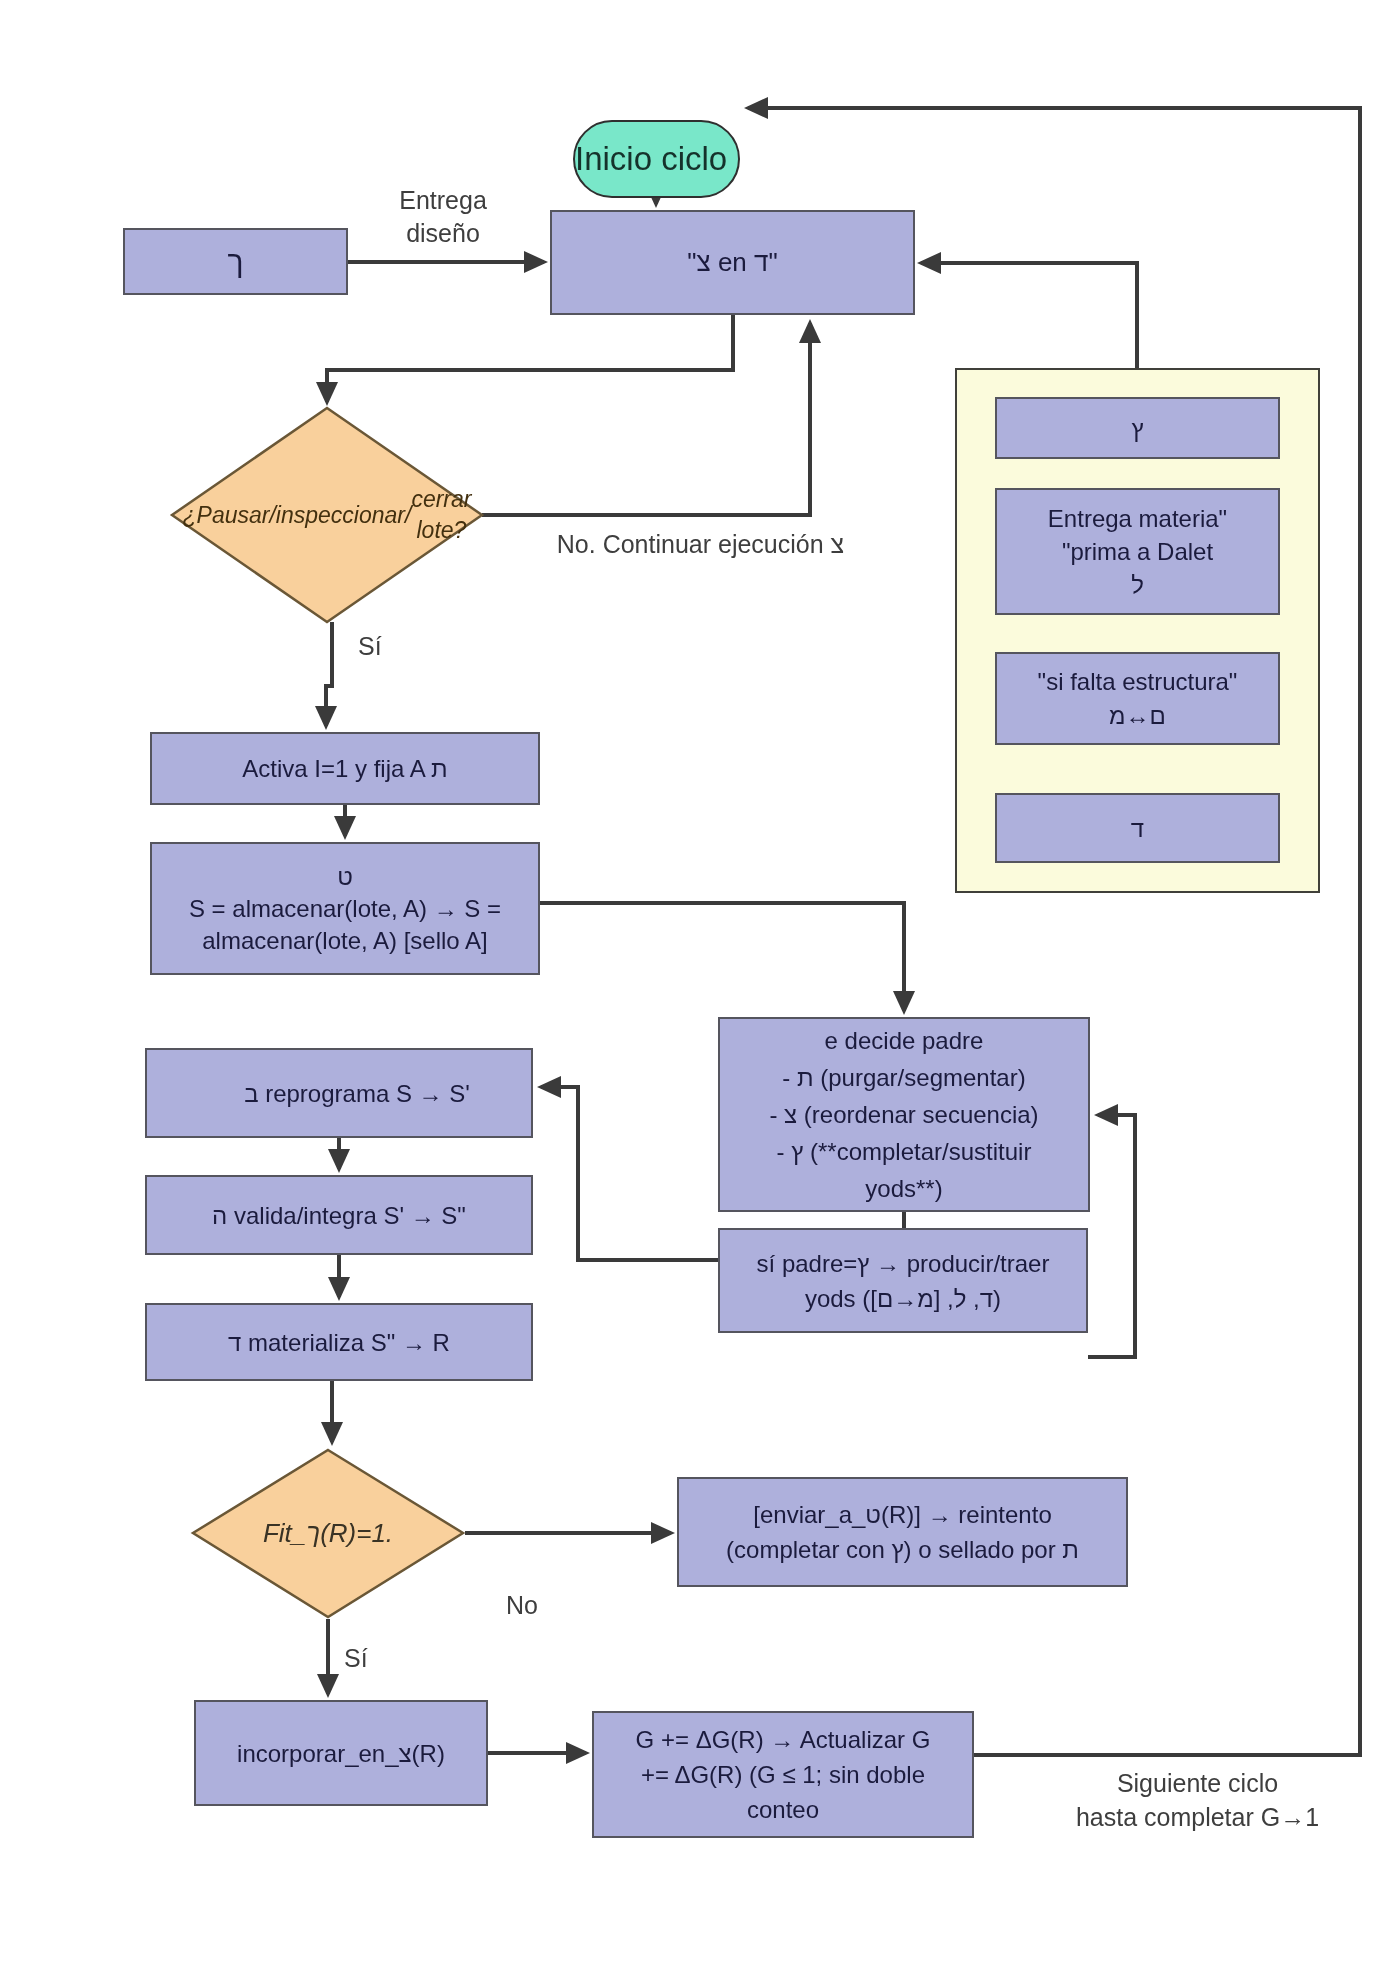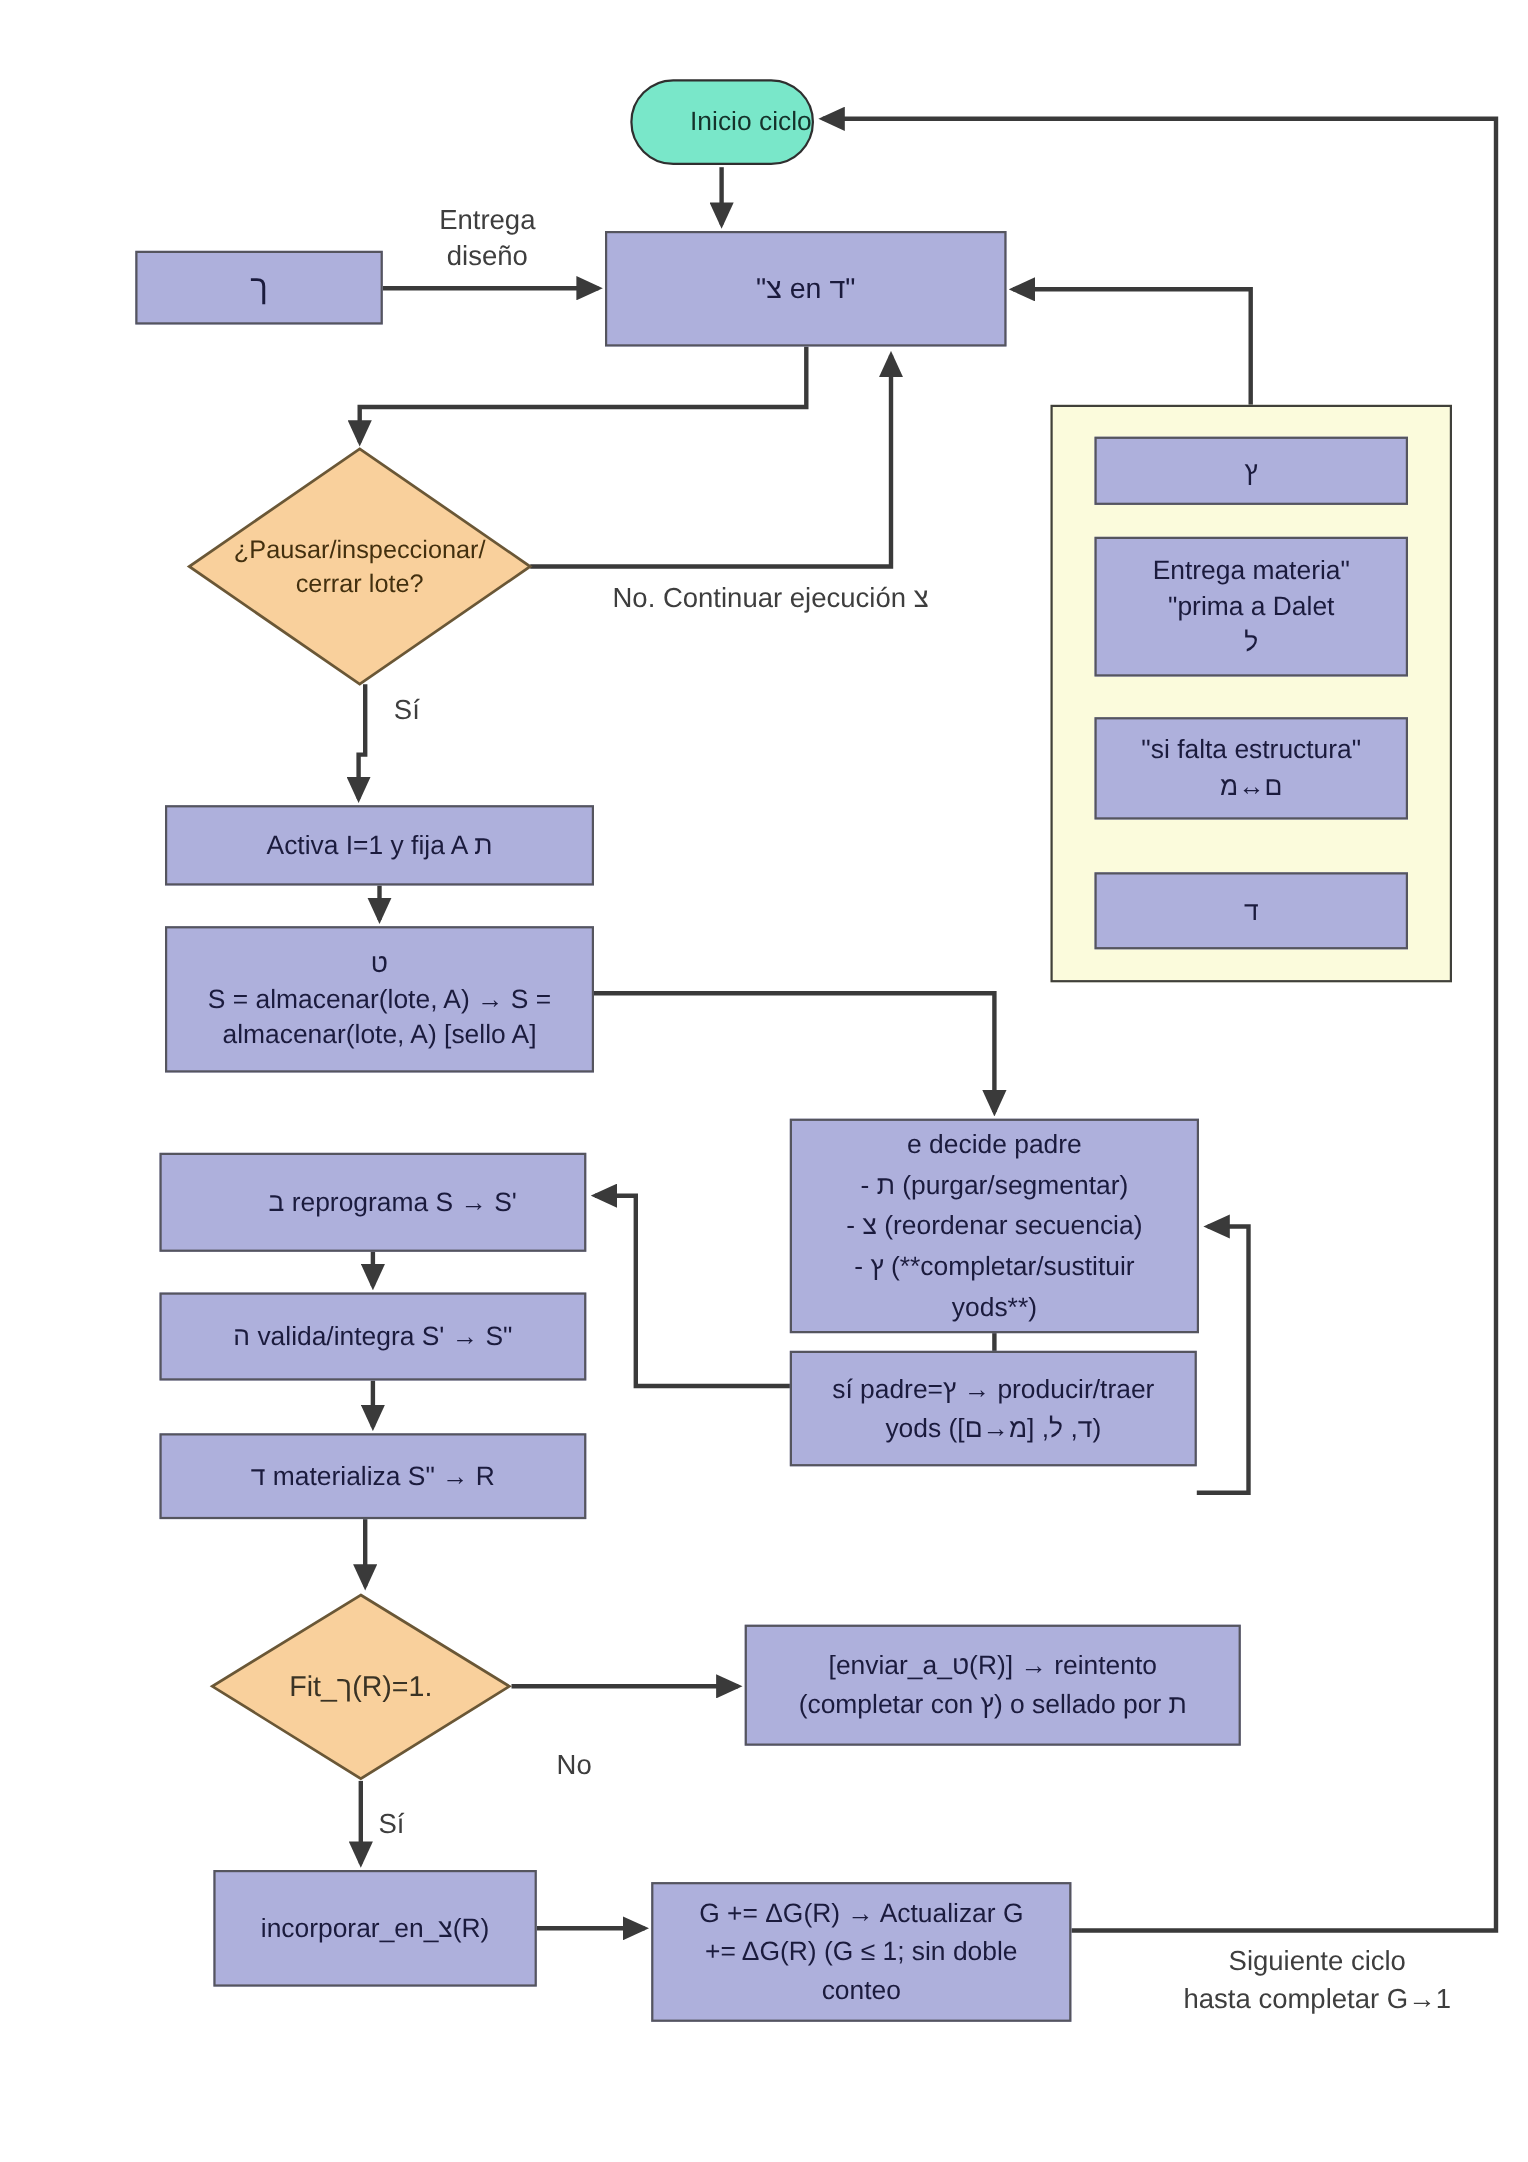--- a/index.html
+++ b/index.html
@@ -22,35 +22,36 @@
     position:absolute;z-index:2;box-sizing:border-box;
     background:var(--node-fill);border:2px solid var(--node-border);
     color:var(--node-text);display:flex;flex-direction:column;
     align-items:center;justify-content:center;text-align:center;
     font-size:24px;line-height:33px;
   }
   .term{
     position:absolute;z-index:2;box-sizing:border-box;
     background:var(--start-fill);border:2px solid var(--start-border);
     border-radius:40px;color:#15322b;display:flex;align-items:center;
-    justify-content:flex-end;font-size:24px;
+    justify-content:flex-start;font-size:33px;margin-top:48px;
   }
   .panel{
     position:absolute;z-index:2;box-sizing:border-box;
     background:var(--panel-fill);border:2px solid var(--panel-border);
   }
   .lbl{
     position:absolute;z-index:3;color:var(--label-text);
     font-size:25px;line-height:33px;white-space:nowrap;
   }
   .lbl.center{text-align:center;}
   .dtext{
-    position:absolute;z-index:3;display:flex;flex-direction:column;
+    position:absolute;z-index:3;display:flex;flex-direction:row;
     align-items:center;justify-content:center;text-align:center;
     color:var(--decision-text);
+    font-style:italic;
   }
   .ln{width:100%;}
 </style>
 </head>
 <body>
 
 <div class="canvas">
 
   <svg class="wires" width="1389" height="1965" viewBox="0 0 1389 1965">
     <defs>

